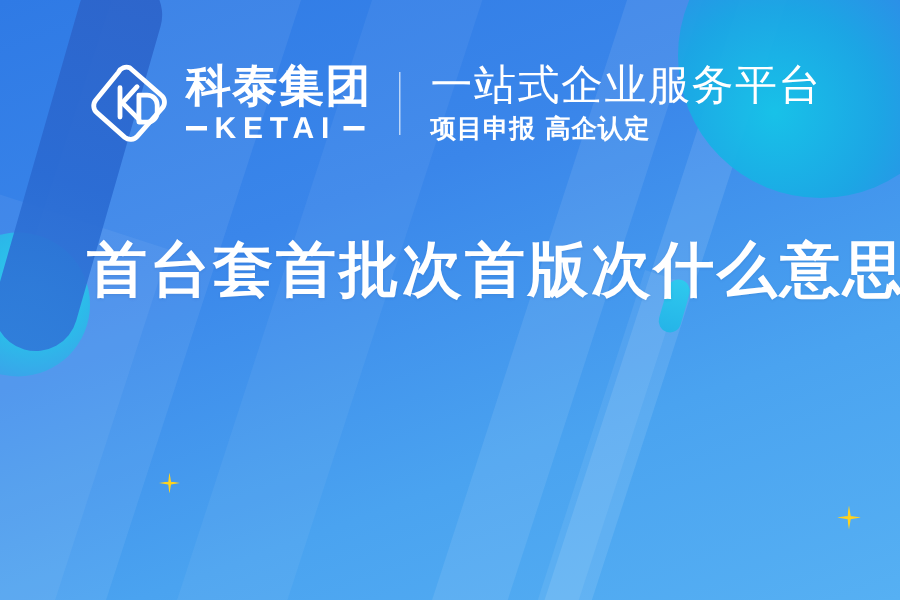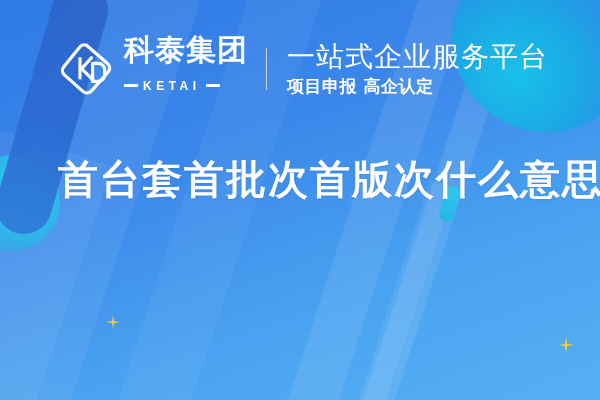--- a/index.html
+++ b/index.html
@@ -170,25 +170,25 @@
     margin-top: 2px;
     white-space: nowrap;
   }
   .logo-dash {
     display: inline-block;
     width: 14px;
     height: 3px;
     background: #ffffff;
   }
   .logo-en {
-    font-size: 12px;
+    font-size: 20px;
     font-weight: bold;
     color: #ffffff;
     letter-spacing: 4.5px;
-    margin: 12px 5px;
+    margin: 0 5px;
     line-height: 1;
   }
 
   .divider {
     width: 1px;
     height: 42px;
     background: rgba(255,255,255,0.65);
     margin: 0 20px 0 18px;
     flex: 0 0 1px;
   }

